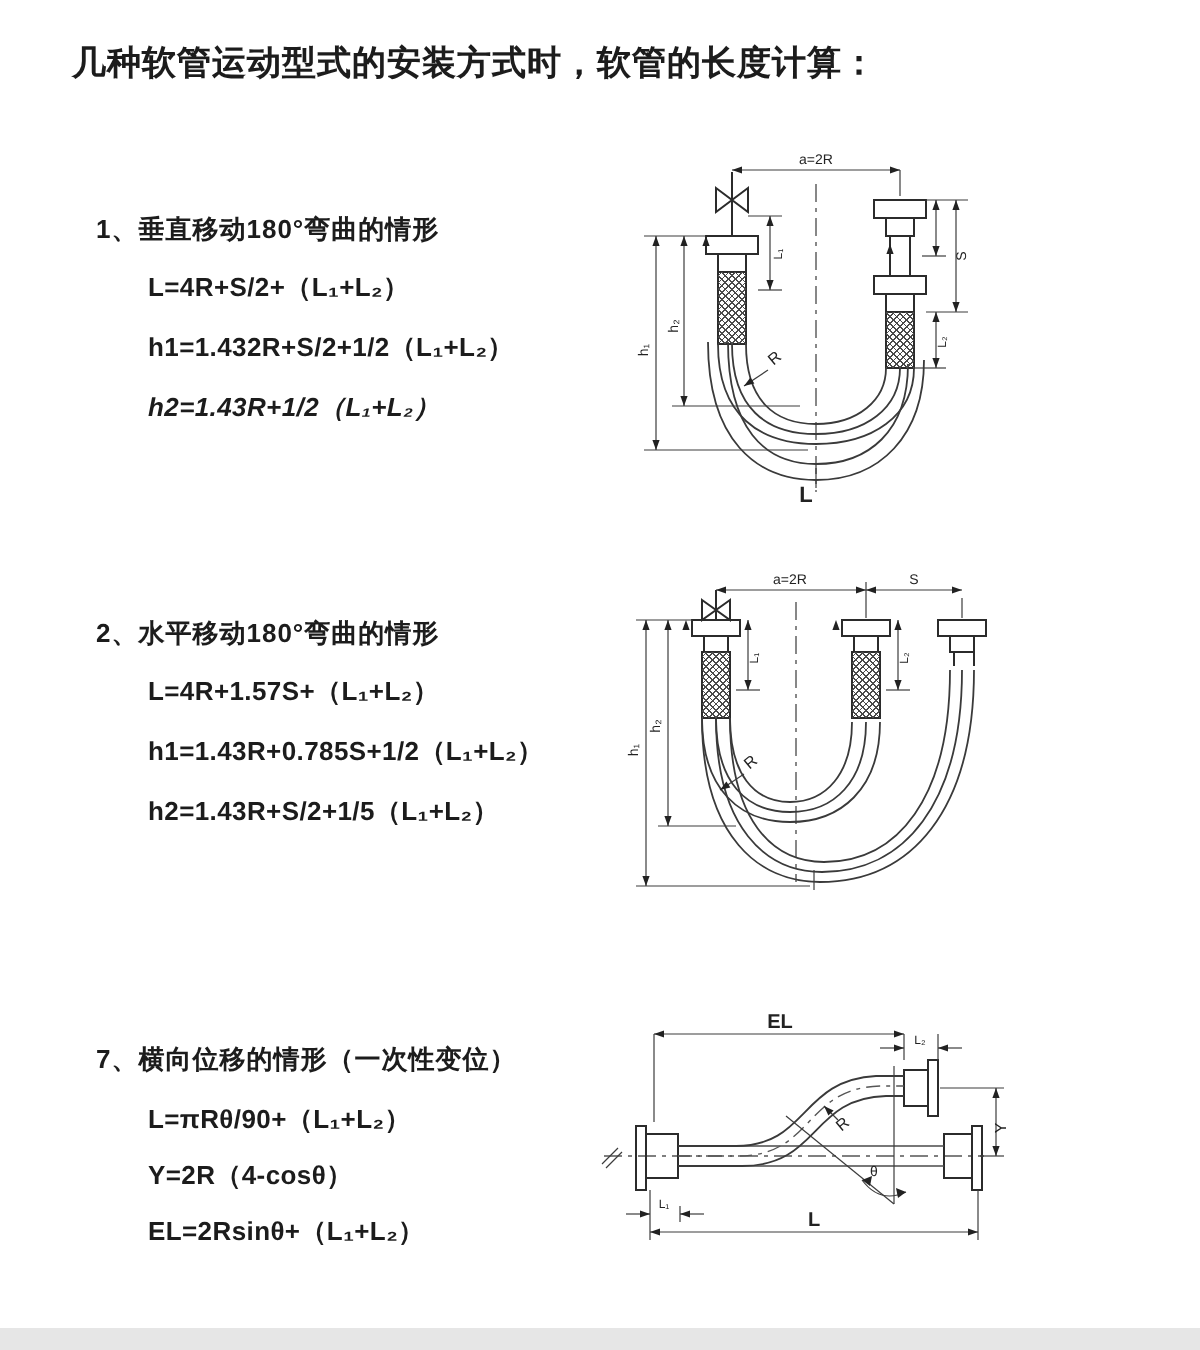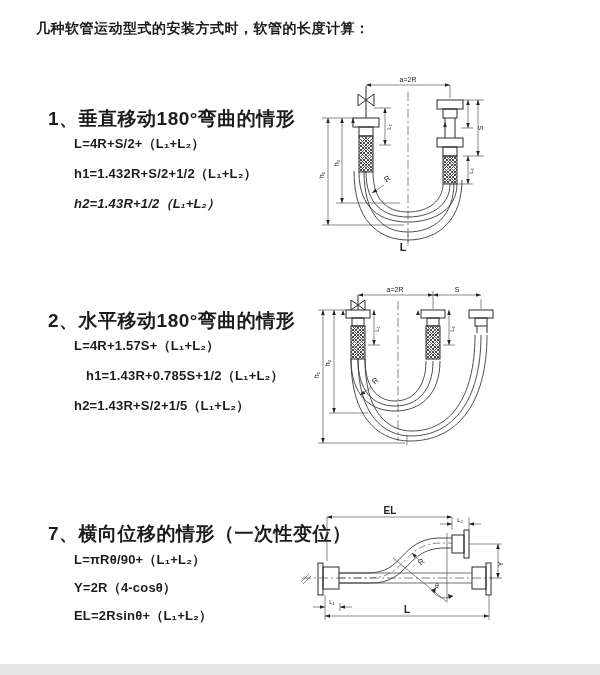--- a/index.html
+++ b/index.html
@@ -1,22 +1,22 @@
 <!DOCTYPE html>
 <html><head>
 <meta charset="utf-8">
 <style>
   html,body{margin:0;padding:0;}
   body{
     width:600px;height:675px;position:relative;background:#ffffff;
     font-family:"Liberation Sans","DejaVu Sans",sans-serif;color:#1c1c1c;
     overflow:hidden;
   }
-  .title{position:absolute;left:36px;top:20px;font-size:14px;font-weight:bold;letter-spacing:.5px;}
-  .sec-heading{position:absolute;font-size:19px;font-weight:bold;letter-spacing:.5px;}
+  .title{position:absolute;left:36px;top:20px;font-size:17px;font-weight:bold;letter-spacing:.5px;}
+  .sec-heading{position:absolute;font-size:13px;font-weight:bold;letter-spacing:.5px;}
   .formula{position:absolute;font-size:13px;font-weight:bold;letter-spacing:.2px;}
   .diag{position:absolute;}
   .diag svg{display:block;}
   svg text{font-family:"Liberation Sans","DejaVu Sans",sans-serif;fill:#222;}
   .main{stroke:#2b2b2b;stroke-width:1;fill:none;}
   .hose{stroke:#3a3a3a;stroke-width:.9;fill:none;}
   .ghost{stroke:#4a4a4a;stroke-width:.8;fill:none;}
   .thin{stroke:#3c3c3c;stroke-width:.6;fill:none;}
   .cl{stroke:#555;stroke-width:.7;fill:none;stroke-dasharray:9 3 2 3;}
   .cld{stroke:#555;stroke-width:.7;fill:none;stroke-dasharray:7 3 2 3;}
@@ -37,21 +37,21 @@
 <div>
   <div class="sec-heading" style="left:48px;top:106px;">1、垂直移动180°弯曲的情形</div>
   <div class="formula" style="left:74px;top:135px;">L=4R+S/2+（L₁+L₂）</div>
   <div class="formula" style="left:74px;top:165px;text-align:center;">h1=1.432R+S/2+1/2（L₁+L₂）</div>
   <div class="formula" style="left:74px;top:195px;font-style:italic;">h2=1.43R+1/2（L₁+L₂）</div>
 </div>
 
 <div>
   <div class="sec-heading" style="left:48px;top:308px;">2、水平移动180°弯曲的情形</div>
   <div class="formula" style="left:74px;top:337px;">L=4R+1.57S+（L₁+L₂）</div>
-  <div class="formula" style="left:74px;top:367px;margin-left:12px;">h1=1.43R+0.785S+1/2（L₁+L₂）</div>
+  <div class="formula" style="left:74px;top:367px;">h1=1.43R+0.785S+1/2（L₁+L₂）</div>
   <div class="formula" style="left:74px;top:397px;">h2=1.43R+S/2+1/5（L₁+L₂）</div>
 </div>
 
 <div>
   <div class="sec-heading" style="left:48px;top:521px;">7、横向位移的情形（一次性变位）</div>
   <div class="formula" style="left:74px;top:551px;">L=πRθ/90+（L₁+L₂）</div>
   <div class="formula" style="left:74px;top:579px;">Y=2R（4-cosθ）</div>
   <div class="formula" style="left:74px;top:607px;">EL=2Rsinθ+（L₁+L₂）</div>
 </div>
 

